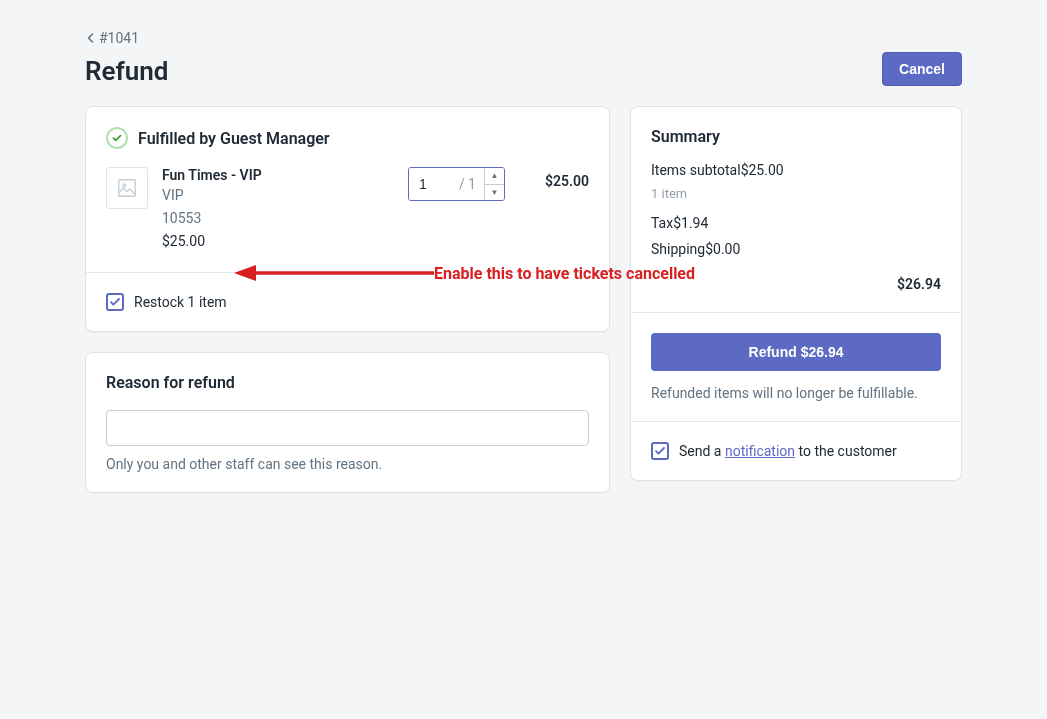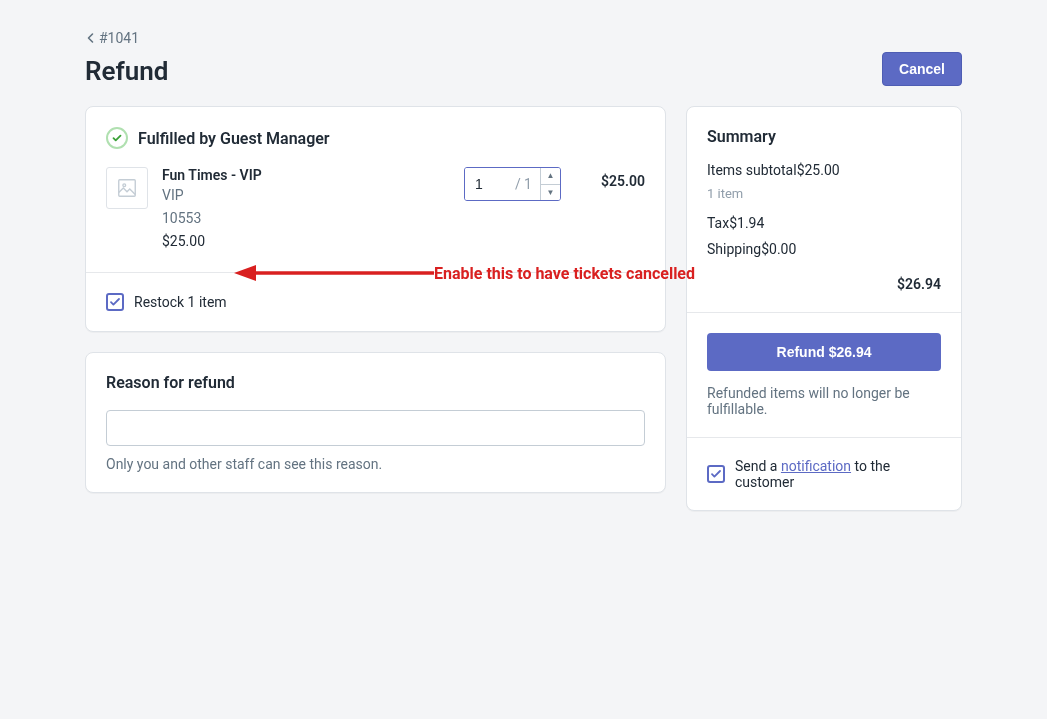--- a/index.html
+++ b/index.html
@@ -49,21 +49,21 @@
     color: #fff;
     width: 100%;
     padding: 10px;
   }
   .columns {
     display: flex;
     gap: 20px;
     align-items: flex-start;
   }
   .main-col { flex: 1; }
-  .side-col { width: 276px; flex-shrink: 0; }
+  .side-col { width: 332px; flex-shrink: 0; }
   .card {
     background: #fff;
     border: 1px solid #dfe3e8;
     border-radius: 8px;
     box-shadow: 0 1px 0 rgba(0,0,0,0.03);
   }
   .card + .card { margin-top: 20px; }
   .card-section {
     padding: 20px;
   }

